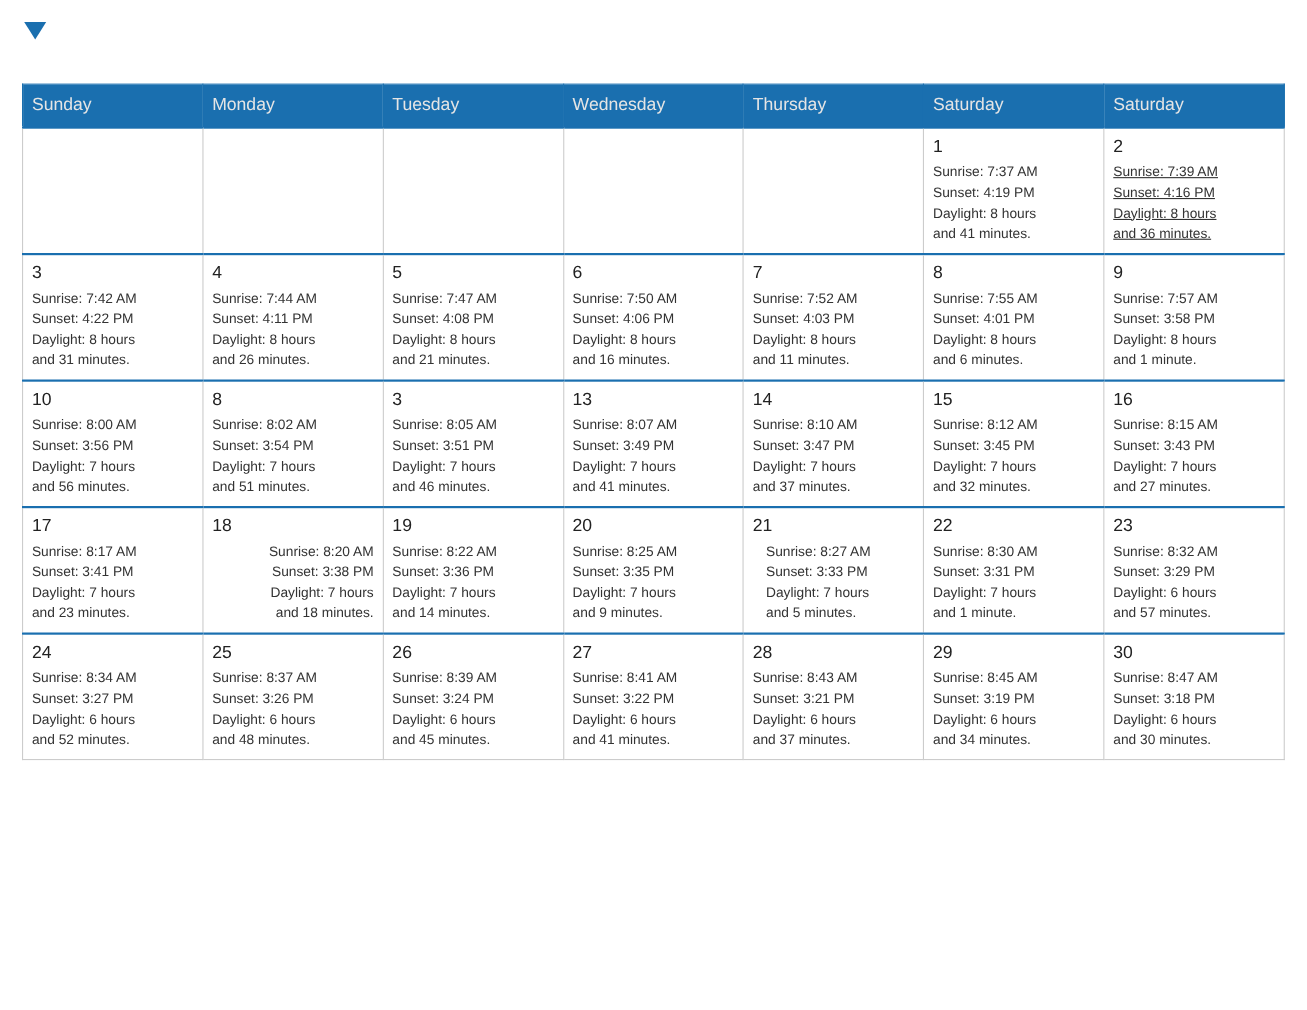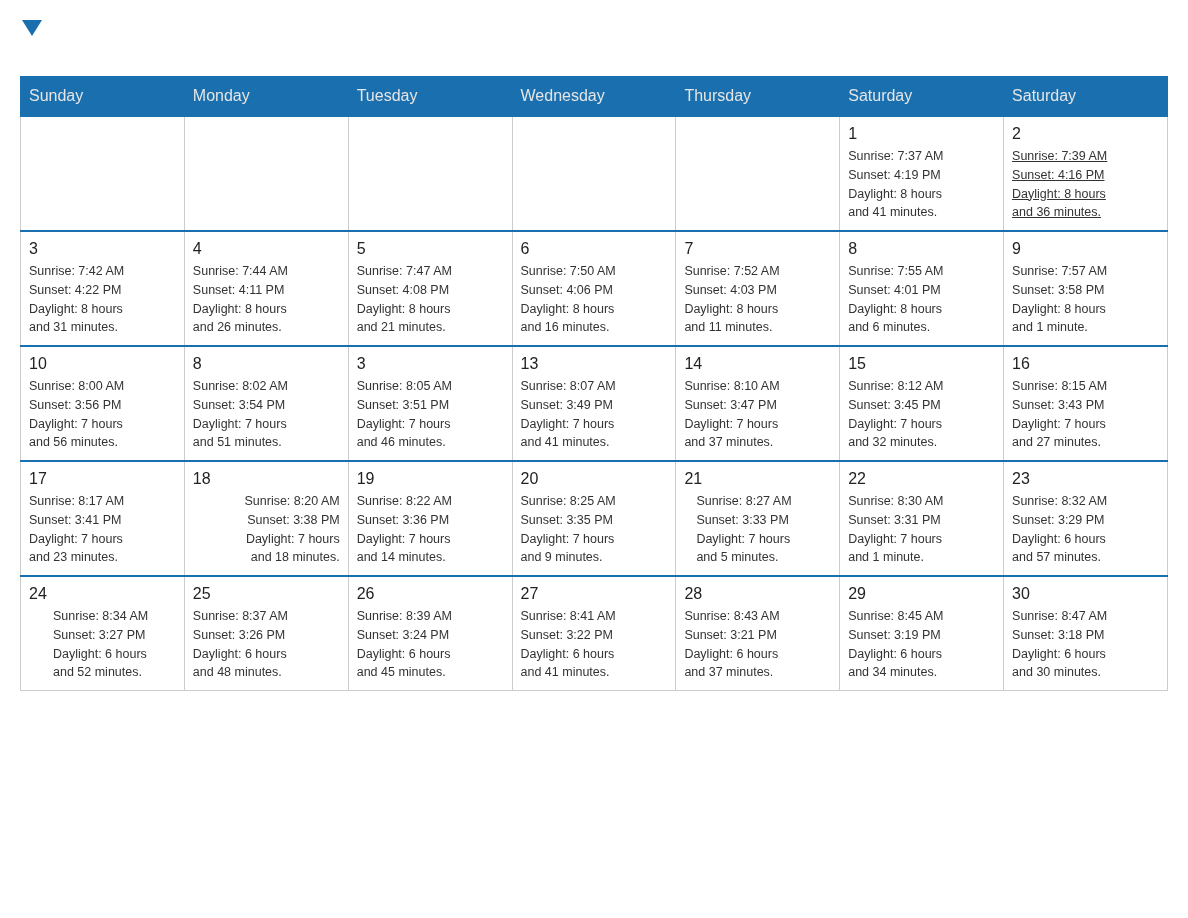--- a/index.html
+++ b/index.html
@@ -308,21 +308,21 @@
           <span class="day-number">23</span>
           <div class="day-info" style="white-space: pre-line;">Sunrise: 8:32 AM
 Sunset: 3:29 PM
 Daylight: 6 hours
 and 57 minutes.</div>
         </td>
       </tr>
       <tr>
         <td>
           <span class="day-number">24</span>
-          <div class="day-info" style="white-space: pre-line; margin-left: 24px;">Sunrise: 8:34 AM
+          <div class="day-info" style="white-space: pre-line;">Sunrise: 8:34 AM
 Sunset: 3:27 PM
 Daylight: 6 hours
 and 52 minutes.</div>
         </td>
         <td>
           <span class="day-number">25</span>
           <div class="day-info" style="white-space: pre-line;">Sunrise: 8:37 AM
 Sunset: 3:26 PM
 Daylight: 6 hours
 and 48 minutes.</div>

